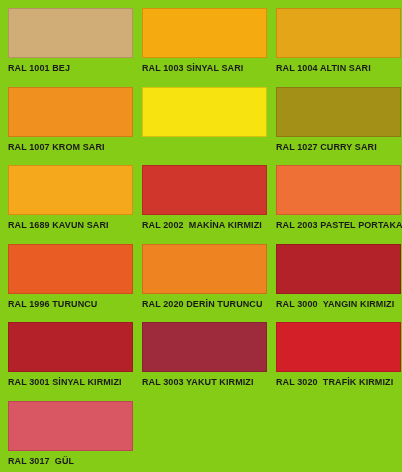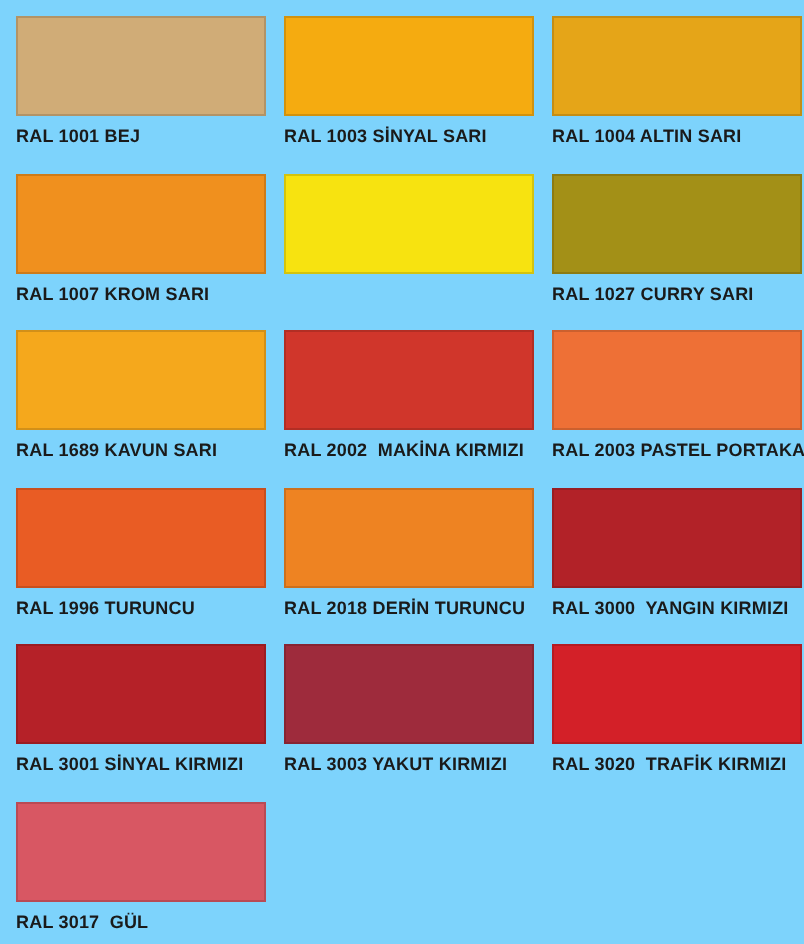--- a/index.html
+++ b/index.html
@@ -12,21 +12,21 @@
     width: 402px;
     height: 472px;
     overflow: hidden;
     font-family: "Liberation Sans", sans-serif;
     -webkit-font-smoothing: antialiased;
   }
   #chart {
     position: relative;
     width: 402px;
     height: 472px;
-    background: #7dd3fc;
+    background: #84cc16;
   }
   .swatch-grid {
     display: grid;
     grid-template-columns: repeat(3, 134px);
     grid-template-rows: repeat(6, 78.5px);
     width: 402px;
     height: 471px;
     box-sizing: border-box;
   }
   .cell {
@@ -90,21 +90,21 @@
       <div class="cell">
         <div class="chip" style="background-color: rgb(238, 112, 54);"></div>
         <div class="caption">RAL 2003 PASTEL PORTAKAL</div>
       </div>
       <div class="cell">
         <div class="chip" style="background-color: rgb(233, 92, 36);"></div>
         <div class="caption">RAL 1996 TURUNCU</div>
       </div>
       <div class="cell">
         <div class="chip" style="background-color: rgb(238, 131, 34);"></div>
-        <div class="caption">RAL 2018 DERİN TURUNCU</div>
+        <div class="caption">RAL 2020 DERİN TURUNCU</div>
       </div>
       <div class="cell">
         <div class="chip" style="background-color: rgb(178, 34, 40);"></div>
         <div class="caption">RAL 3000  YANGIN KIRMIZI</div>
       </div>
       <div class="cell">
         <div class="chip" style="background-color: rgb(181, 33, 40);"></div>
         <div class="caption">RAL 3001 SİNYAL KIRMIZI</div>
       </div>
       <div class="cell">

